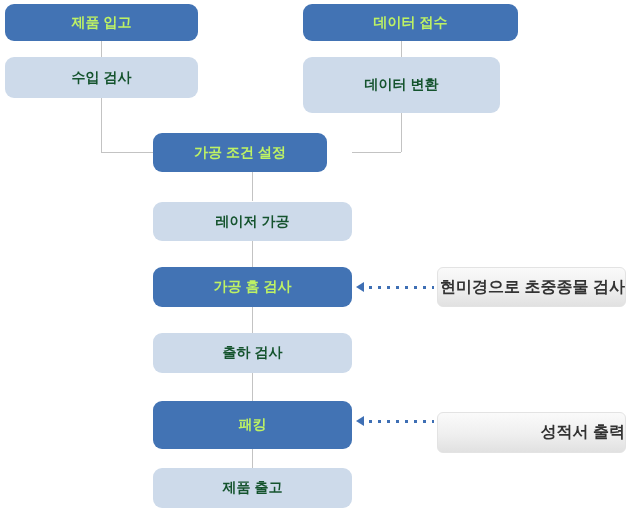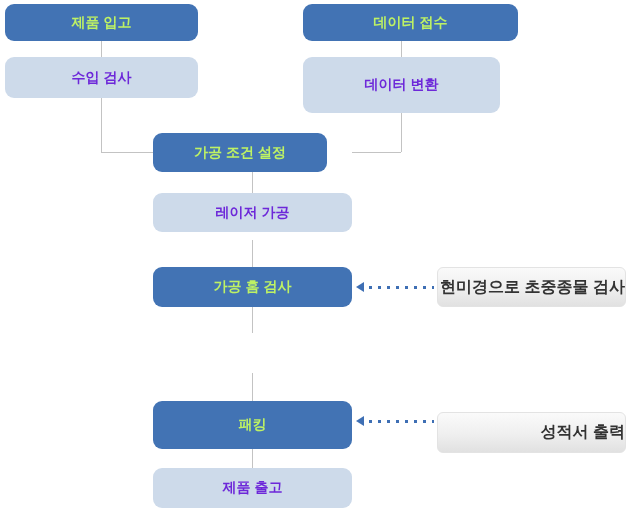--- a/index.html
+++ b/index.html
@@ -21,21 +21,21 @@
     text-align: center;
   }
   .node.primary {
     background: #4273b4;
     color: #bef264;
     font-size: 14px;
     font-weight: 700;
   }
   .node.secondary {
     background: #cddaea;
-    color: #6d28d9;
+    color: #14532d;
     font-size: 14px;
     font-weight: 600;
   }
   .note {
     position: absolute;
     display: flex;
     align-items: center;
     justify-content: flex-end;
     border-radius: 6px;
     box-sizing: border-box;
@@ -69,21 +69,21 @@
     margin-left: 5px;
     background-image: repeating-linear-gradient(90deg, #3e6fb4 0 3px, transparent 3px 9px);
   }
 
   
   #n-product-in        { left: 5px;   top: 4px;   width: 193px; height: 37px; }
   #n-incoming-inspect  { left: 5px;   top: 57px;  width: 193px; height: 41px; }
   #n-data-receive      { left: 303px; top: 4px;   width: 215px; height: 37px; }
   #n-data-convert      { left: 303px; top: 57px;  width: 197px; height: 56px; }
   #n-condition-setting { left: 153px; top: 133px; width: 174px; height: 39px; }
-  #n-laser-processing  { left: 153px; top: 193px; width: 199px; height: 39px; }
+  #n-laser-processing  { left: 153px; top: 202px; width: 199px; height: 39px; }
   #n-groove-inspect    { left: 153px; top: 267px; width: 199px; height: 40px; }
   #n-shipping-inspect  { left: 153px; top: 333px; width: 199px; height: 40px; }
   #n-packing           { left: 153px; top: 401px; width: 199px; height: 48px; }
   #n-product-out       { left: 153px; top: 468px; width: 199px; height: 40px; }
   #note-microscope     { left: 437px; top: 267px; width: 189px; height: 40px; }
   #note-report         { left: 437px; top: 412px; width: 189px; height: 41px; }
 
   
   #c-left-top      { left: 101px; top: 41px;  width: 1px;  height: 16px; }
   #c-right-top     { left: 401px; top: 41px;  width: 1px;  height: 16px; }
@@ -132,20 +132,23 @@
   </div>
   <div class="node primary" id="n-condition-setting">
     <span>가공 조건 설정</span>
   </div>
   <div class="node secondary" id="n-laser-processing">
     <span>레이저 가공</span>
   </div>
   <div class="node primary" id="n-groove-inspect">
     <span>가공 홈 검사</span>
   </div>
+  <div class="node secondary" id="n-shipping-inspect">
+    <span>출하 검사</span>
+  </div>
   <div class="node primary" id="n-packing">
     <span>패킹</span>
   </div>
   <div class="node secondary" id="n-product-out">
     <span>제품 출고</span>
   </div>
 
   <div class="dotted-arrow" id="arrow-microscope">
     <span class="arrow-head"></span>
     <span class="dots"></span>

